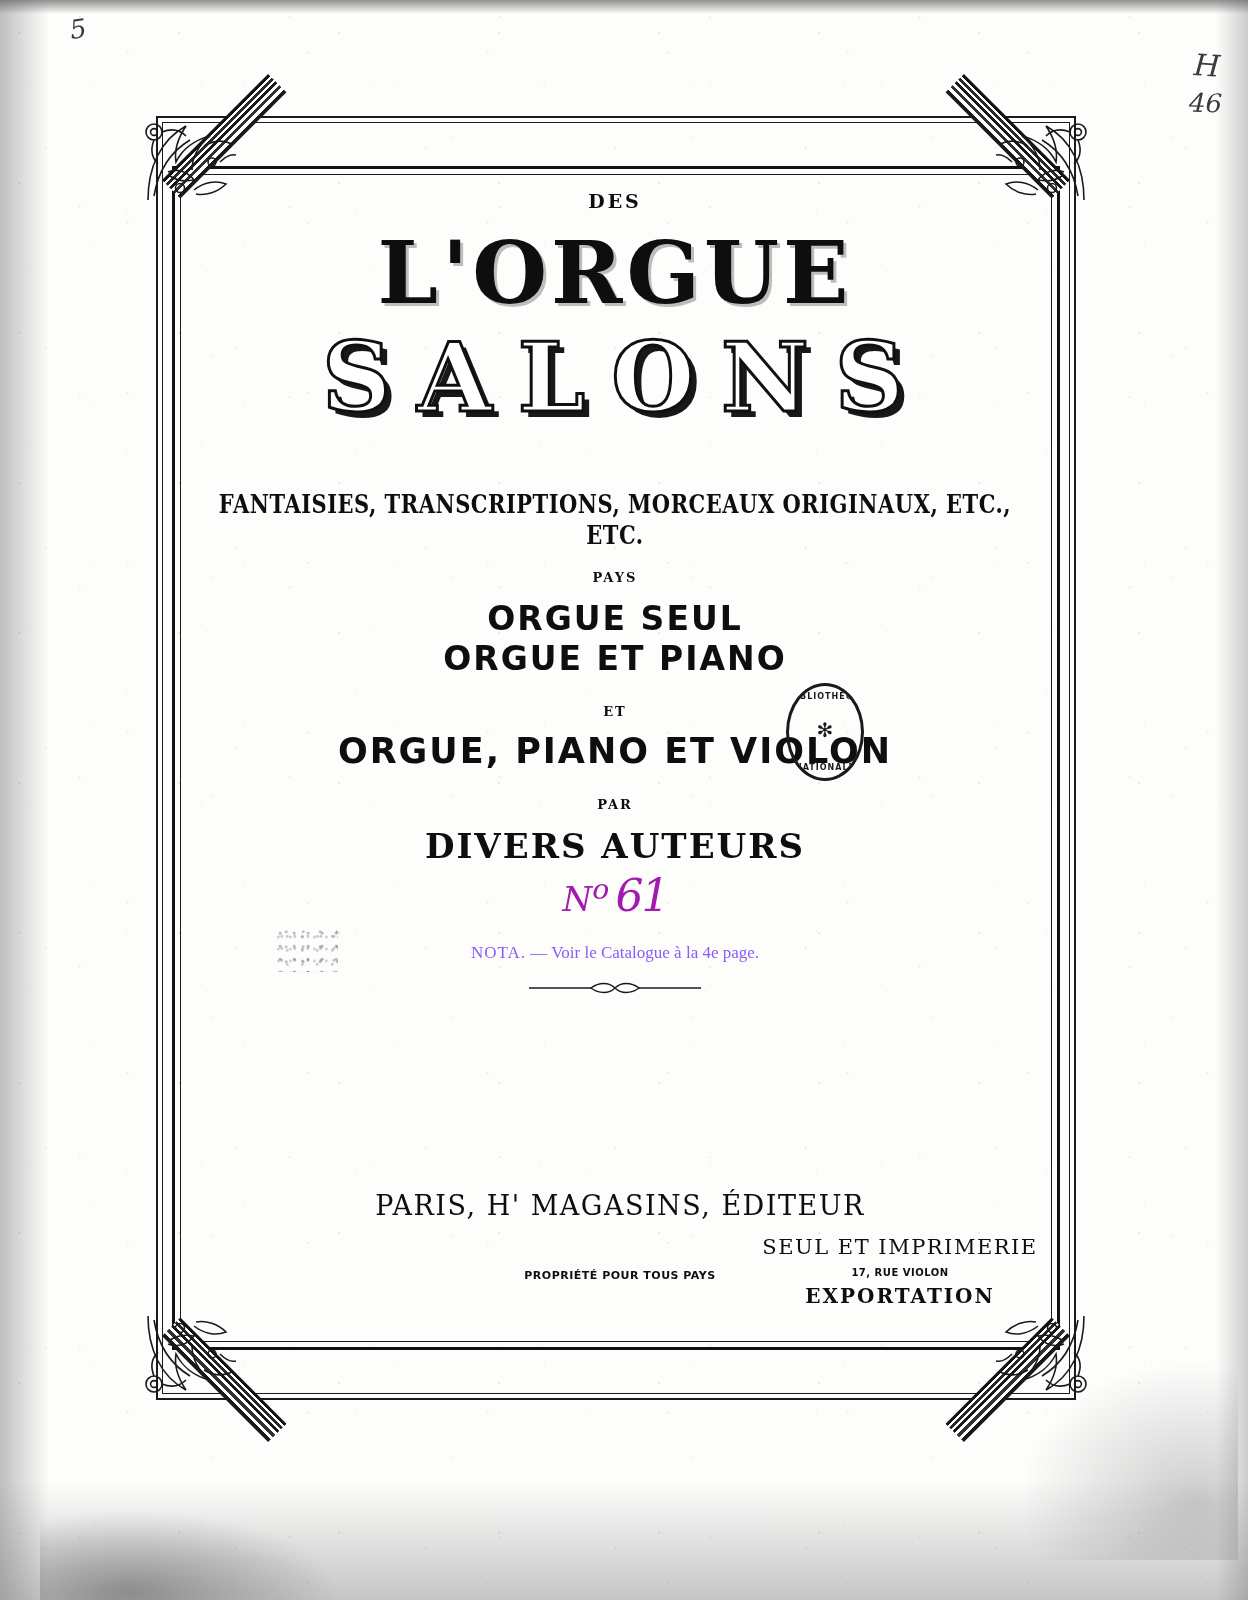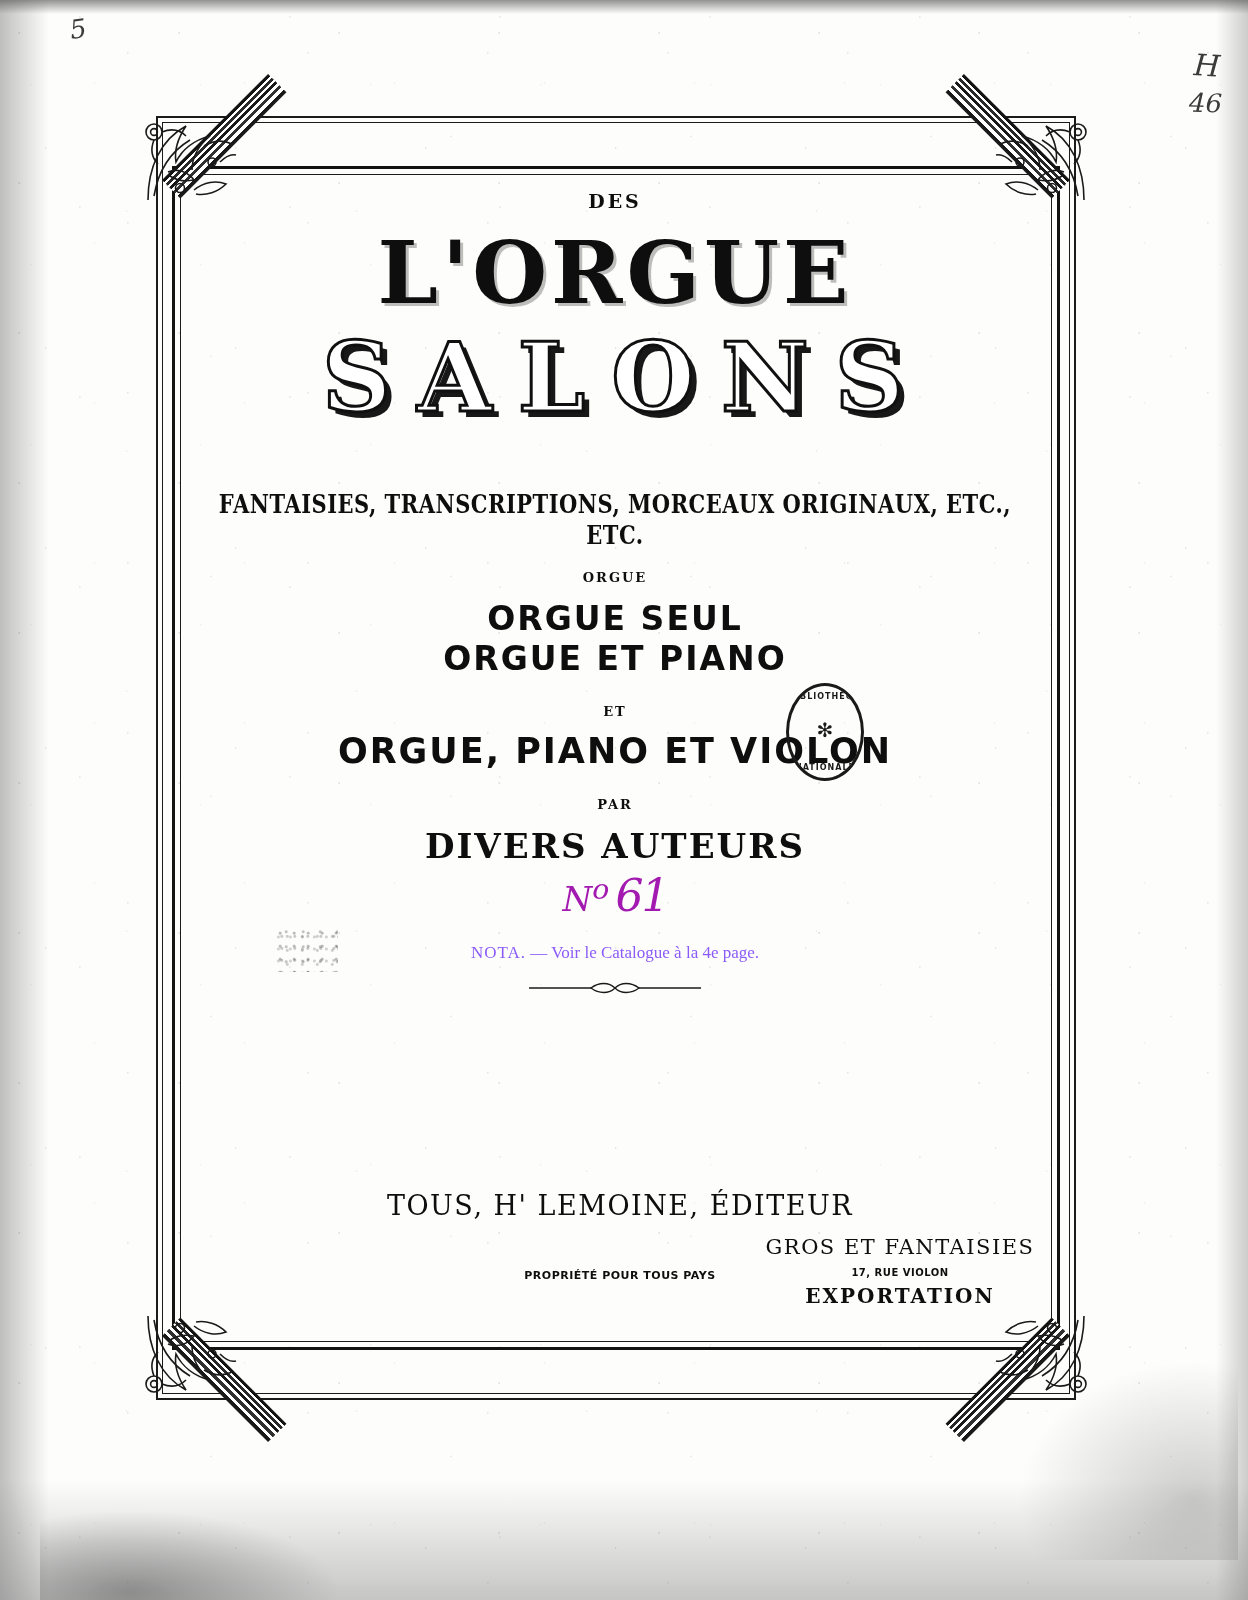--- a/index.html
+++ b/index.html
@@ -455,21 +455,21 @@
         <circle cx="78" cy="52" r="4"></circle>
       </svg>
     </div>
   </div>
 
   <div id="titleblock">
     <div id="title-des">DES</div>
     <div id="title-main">L'ORGUE</div>
     <div id="title-salons">SALONS</div>
     <div id="subtitle-genres">FANTAISIES, TRANSCRIPTIONS, MORCEAUX ORIGINAUX, ETC., ETC.</div>
-    <div class="tiny-word">ORGUE</div>
+    <div class="tiny-word">PAYS</div>
     <div class="instr-line" id="instr-1">ORGUE SEUL</div>
     <div class="instr-line" id="instr-2">ORGUE ET PIANO</div>
     <div class="tiny-word">ET</div>
     <div id="instr-3">ORGUE, PIANO ET VIOLON</div>
     <div class="tiny-word">PAR</div>
     <div id="authors"><span>DIVERS AUTEURS</span></div>
     <div id="issue-number">
       <span>N</span><sup>o</sup><span class="num">61</span>
     </div>
     <div id="nota">
@@ -487,26 +487,26 @@
 
   <div id="library-stamp">
     <div class="stamp-top">BIBLIOTHÈQUE</div>
     <div class="stamp-mid">✻</div>
     <div class="stamp-bottom">NATIONALE</div>
   </div>
 
   <div id="foxing"></div>
 
   <div id="imprint">
-    <div id="publisher">TOUS, H' LEMOINE, ÉDITEUR</div>
+    <div id="publisher">PARIS, H' MAGASINS, ÉDITEUR</div>
     <div id="imprint-row">
       <div class="imprint-col" id="col-mid">
         <div class="mid-text">PROPRIÉTÉ POUR TOUS PAYS</div>
       </div>
       <div class="imprint-col" id="col-right">
-        <div class="head">GROS ET FANTAISIES</div>
+        <div class="head">SEUL ET IMPRIMERIE</div>
         <div class="addr">17, RUE VIOLON</div>
         <div class="foot">EXPORTATION</div>
       </div>
     </div>
   </div>
 
 </div>
 
 </body></html>

